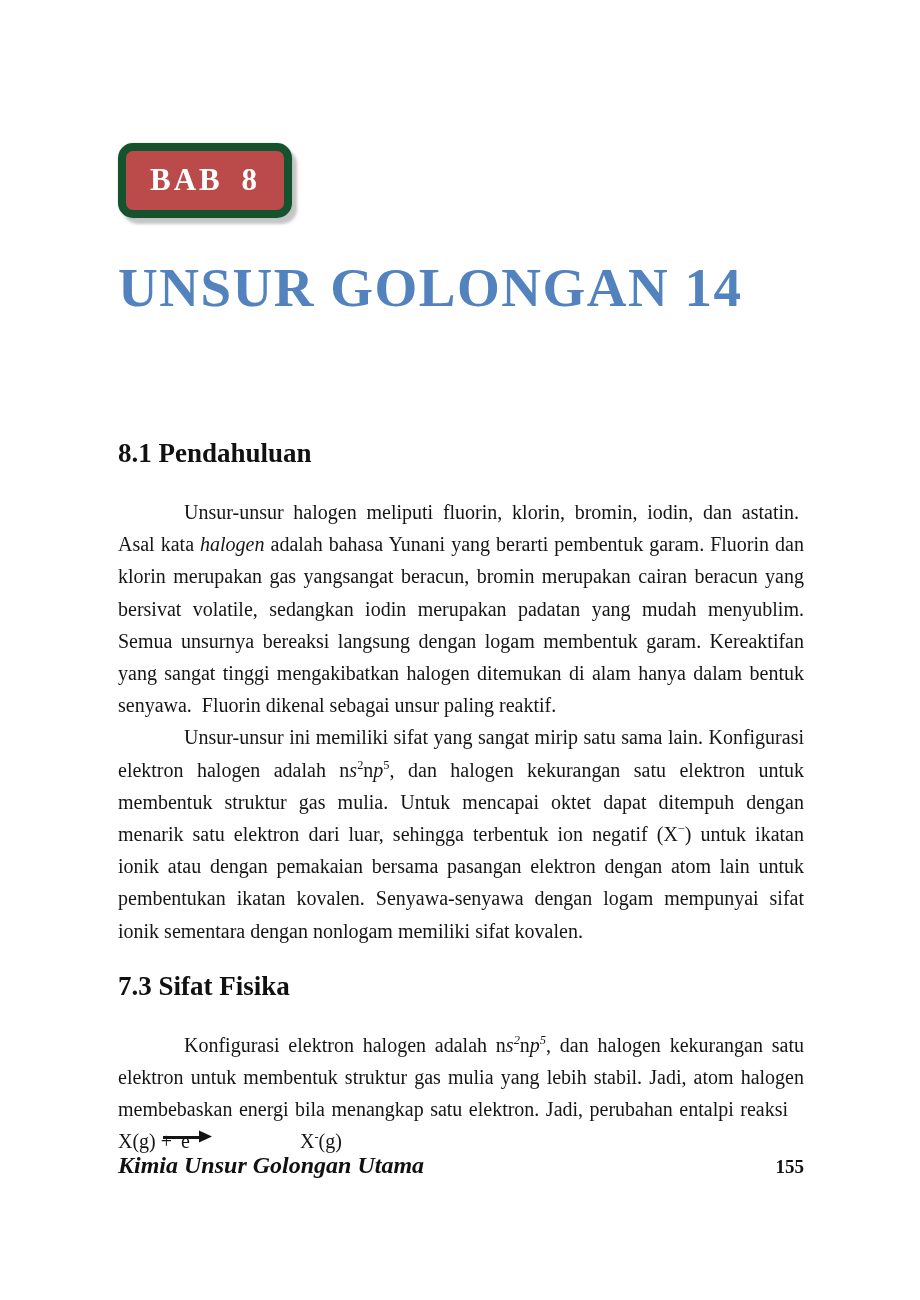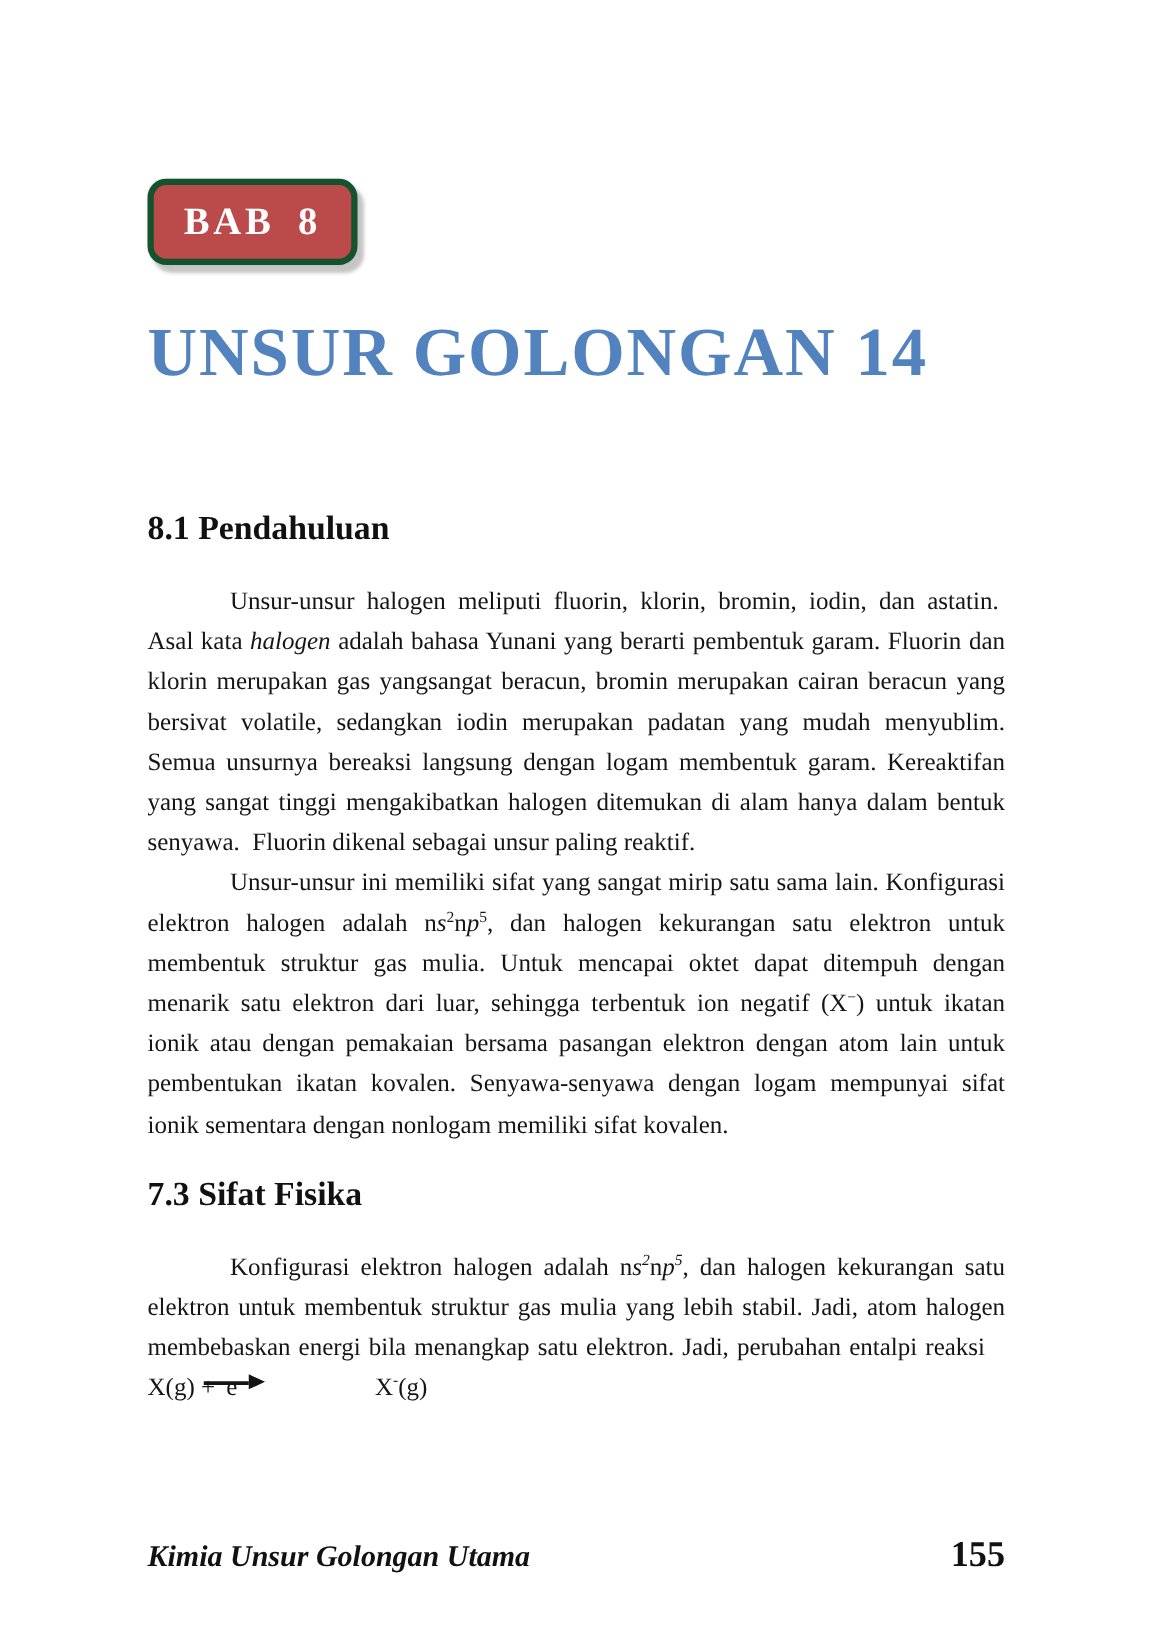--- a/index.html
+++ b/index.html
@@ -18,21 +18,21 @@
   }
   .badge {
     display: inline-block;
     background: #bb4a4a;
     color: #ffffff;
     font-weight: bold;
     font-size: 31px;
     letter-spacing: 3px;
     word-spacing: 8px;
     padding: 11px 24px 12px 24px;
-    border: 5px solid #14532d;
+    border: 8px solid #14532d;
     border-radius: 15px;
     box-shadow: 5px 6px 3px rgba(150,150,150,0.55), 0 0 0 1px rgba(0,0,0,0.05);
   }
   .chapter-title {
     margin: 38px 0 0 118px;
     font-size: 55px;
     font-weight: bold;
     letter-spacing: 1.5px;
     color: #5383be;
     font-family: "Liberation Serif", serif;
@@ -41,21 +41,21 @@
     margin: 0 116px 0 118px;
   }
   .section-heading {
     font-size: 27px;
     font-weight: bold;
     margin: 24px 0 27px 0;
     color: #111111;
     font-family: "Liberation Serif", serif;
   }
   .content .section-heading:first-child {
-    margin-top: 94px;
+    margin-top: 119px;
   }
   .body-para {
     font-size: 20px;
     line-height: 32.2px;
     text-align: justify;
     text-indent: 66px;
     color: #151515;
   }
   .i { font-style: italic; }
   .sup { vertical-align: super; font-size: 0.62em; line-height: 0; }
@@ -84,33 +84,33 @@
     transform: translateY(-46%);
     width: 0; height: 0;
     border-left: 13px solid #141414;
     border-top: 6px solid transparent;
     border-bottom: 6px solid transparent;
   }
   .footer {
     position: absolute;
     left: 118px;
     right: 116px;
-    top: 1228px;
+    top: 1152px;
     display: flex;
     justify-content: space-between;
     align-items: baseline;
   }
   .footer-book {
     font-size: 24px;
     font-weight: bold;
     font-style: italic;
     color: #111111;
   }
   .footer-page {
-    font-size: 29px;
+    font-size: 19px;
     font-weight: bold;
     color: #111111;
   }
 </style>
 </head>
 <body>
 
 <div class="page">
 
   <div class="badge-wrap">

